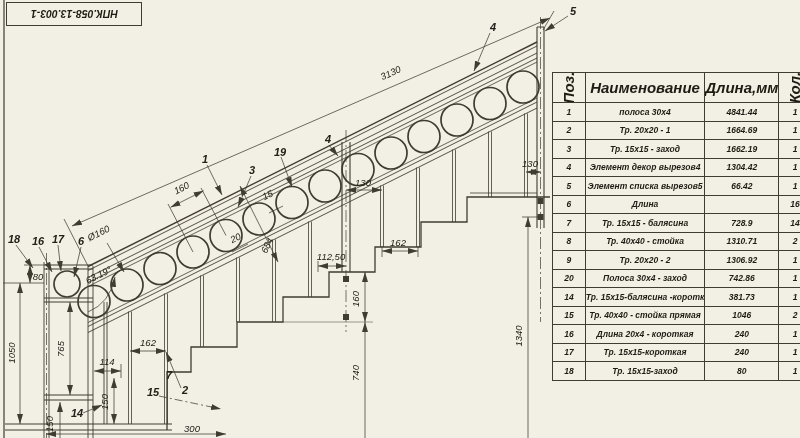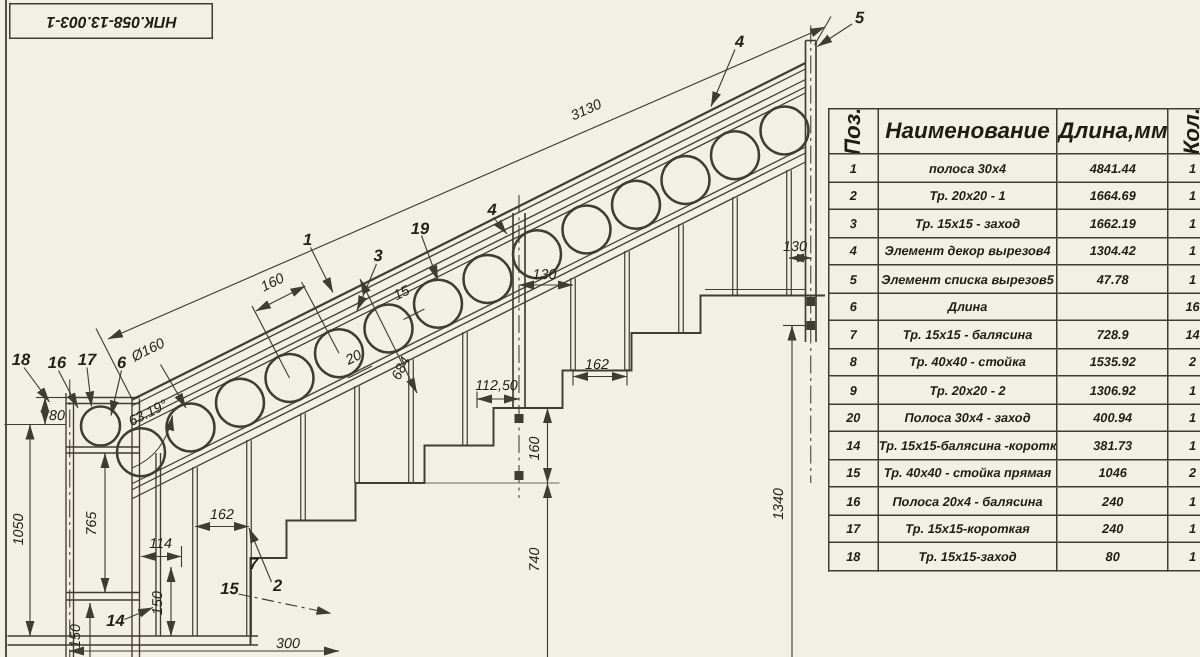--- a/index.html
+++ b/index.html
@@ -222,68 +222,68 @@
       </tr>
       <tr>
         <td>4</td>
         <td>Элемент декор вырезов4</td>
         <td>1304.42</td>
         <td>1</td>
       </tr>
       <tr>
         <td>5</td>
         <td>Элемент списка вырезов5</td>
-        <td>47.78</td>
+        <td>66.42</td>
         <td>1</td>
       </tr>
       <tr>
         <td>6</td>
         <td>Длина</td>
         <td></td>
         <td>16</td>
       </tr>
       <tr>
         <td>7</td>
         <td>Тр. 15х15 - балясина</td>
         <td>728.9</td>
         <td>14</td>
       </tr>
       <tr>
         <td>8</td>
         <td>Тр. 40х40 - стойка</td>
-        <td>1535.92</td>
+        <td>1310.71</td>
         <td>2</td>
       </tr>
       <tr>
         <td>9</td>
         <td>Тр. 20х20 - 2</td>
         <td>1306.92</td>
         <td>1</td>
       </tr>
       <tr>
         <td>20</td>
         <td>Полоса 30х4 - заход</td>
-        <td>400.94</td>
+        <td>742.86</td>
         <td>1</td>
       </tr>
       <tr>
         <td>14</td>
         <td>Тр. 15х15-балясина -коротк</td>
         <td>381.73</td>
         <td>1</td>
       </tr>
       <tr>
         <td>15</td>
         <td>Тр. 40х40 - стойка прямая</td>
         <td>1046</td>
         <td>2</td>
       </tr>
       <tr>
         <td>16</td>
-        <td>Полоса 20х4 - балясина</td>
+        <td>Длина 20х4 - короткая</td>
         <td>240</td>
         <td>1</td>
       </tr>
       <tr>
         <td>17</td>
         <td>Тр. 15х15-короткая</td>
         <td>240</td>
         <td>1</td>
       </tr>
       <tr>

